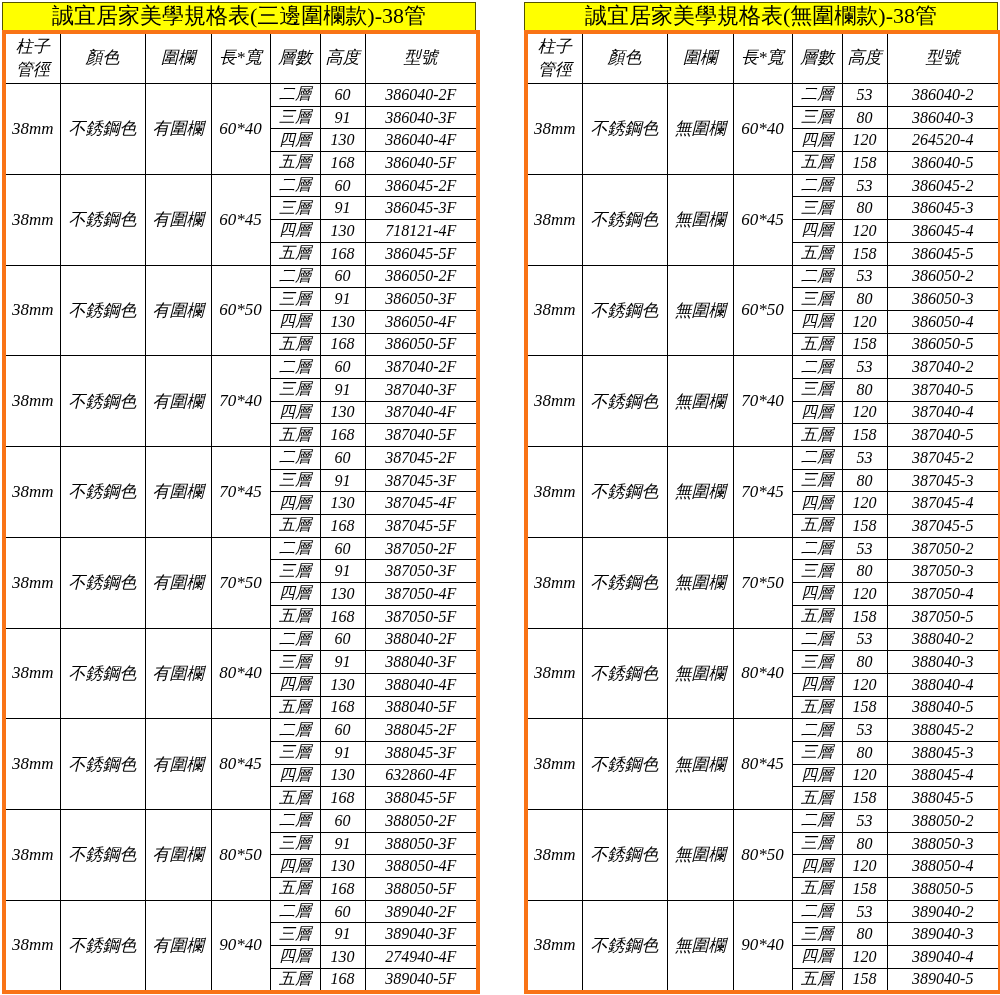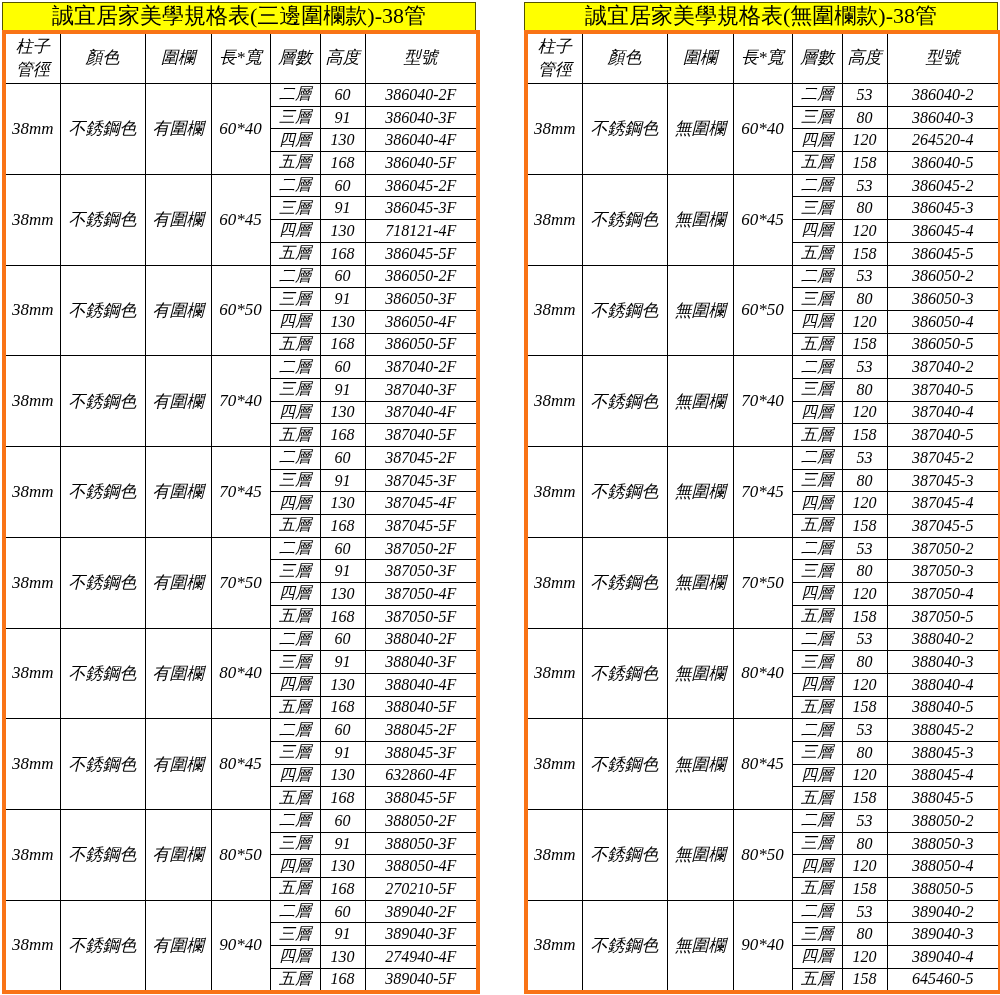--- a/index.html
+++ b/index.html
@@ -292,21 +292,21 @@
             <td>388050-3F</td>
           </tr>
           <tr>
             <td>四層</td>
             <td>130</td>
             <td>388050-4F</td>
           </tr>
           <tr>
             <td>五層</td>
             <td>168</td>
-            <td>270210-5F</td>
+            <td>388050-5F</td>
           </tr>
           <tr>
             <td rowspan="4" class="merged">38mm</td>
             <td rowspan="4" class="merged">不銹鋼色</td>
             <td rowspan="4" class="merged">有圍欄</td>
             <td rowspan="4" class="merged">90*40</td>
             <td>二層</td>
             <td>60</td>
             <td>389040-2F</td>
           </tr>
@@ -585,19 +585,19 @@
             <td>389040-3</td>
           </tr>
           <tr>
             <td>四層</td>
             <td>120</td>
             <td>389040-4</td>
           </tr>
           <tr>
             <td>五層</td>
             <td>158</td>
-            <td>645460-5</td>
+            <td>389040-5</td>
           </tr>
         </tbody>
     </table>
   </section>
 
 </div>
 
 </body></html>

